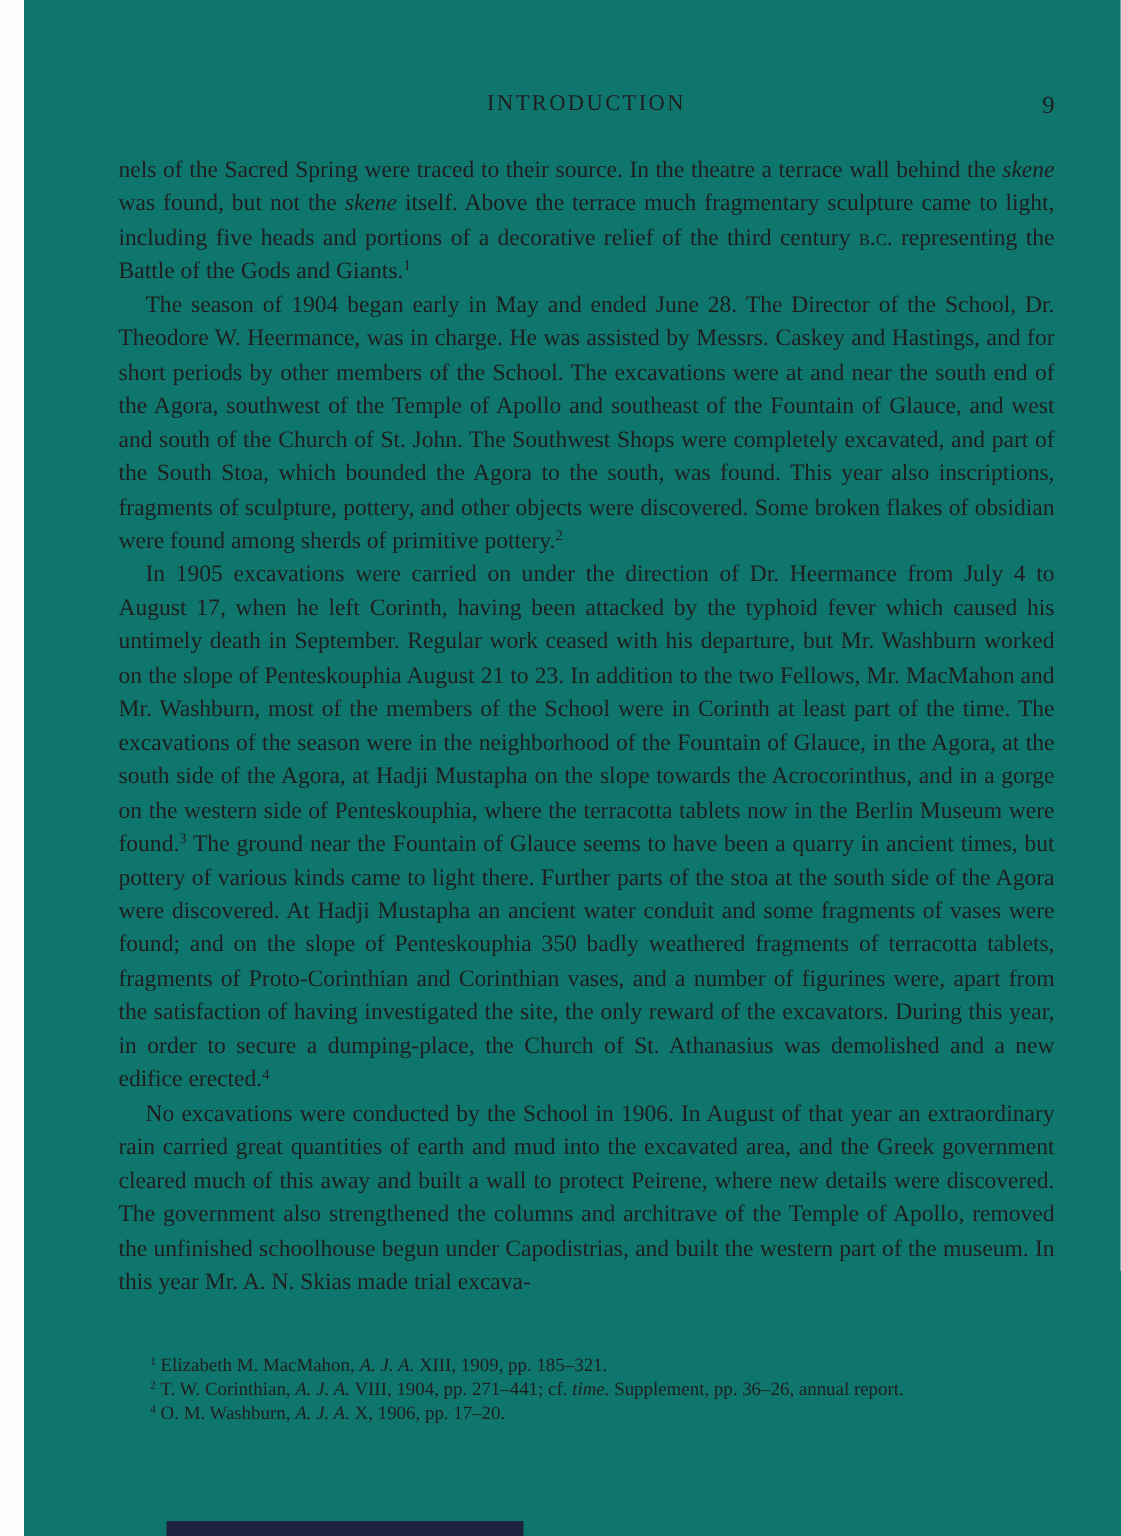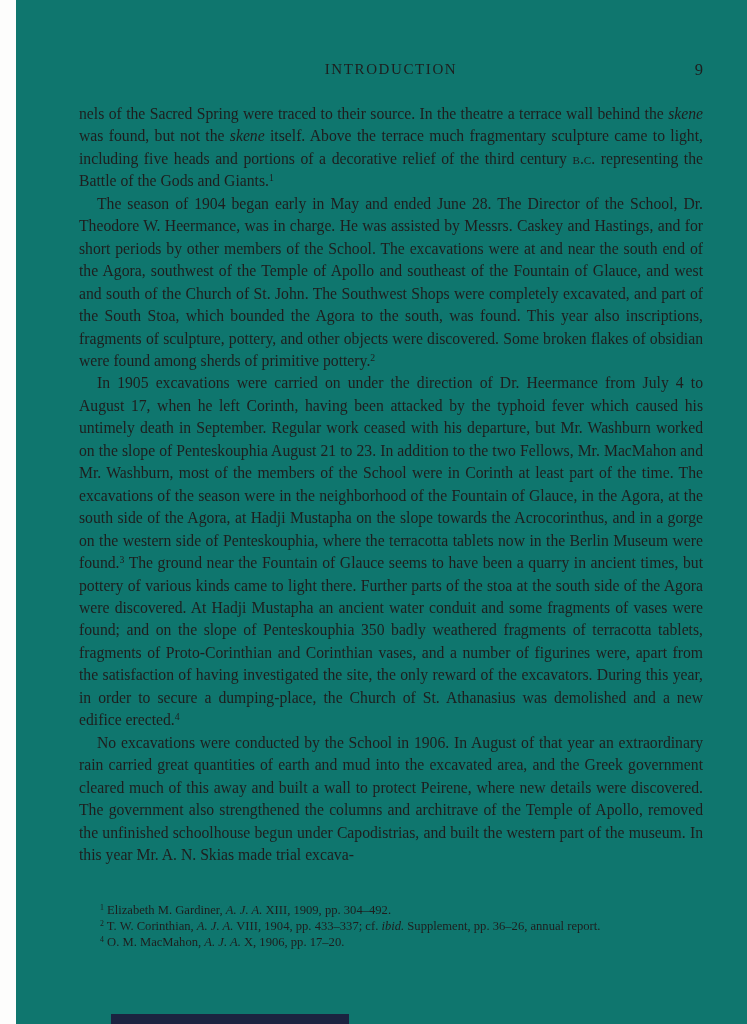--- a/index.html
+++ b/index.html
@@ -102,24 +102,24 @@
     <p><span>The season of 1904 began early in May and ended June 28.  The Director of the School, Dr. Theodore W. Heermance, was in charge.  He was assisted by Messrs. Caskey and Hastings, and for short periods by other members of the School.  The excavations were at and near the south end of the Agora, southwest of the Temple of Apollo and southeast of the Fountain of Glauce, and west and south of the Church of St. John.  The Southwest Shops were completely excavated, and part of the South Stoa, which bounded the Agora to the south, was found.  This year also inscriptions, fragments of sculpture, pottery, and other objects were discovered.  Some broken flakes of obsidian were found among sherds of primitive pottery.</span><span class="sup">2</span></p>
 
     <p><span>In 1905 excavations were carried on under the direction of Dr. Heermance from July 4 to August 17, when he left Corinth, having been attacked by the typhoid fever which caused his untimely death in September.  Regular work ceased with his departure, but Mr. Washburn worked on the slope of Penteskouphia August 21 to 23.  In addition to the two Fellows, Mr. MacMahon and Mr. Washburn, most of the members of the School were in Corinth at least part of the time.  The excavations of the season were in the neighborhood of the Fountain of Glauce, in the Agora, at the south side of the Agora, at Hadji Mustapha on the slope towards the Acrocorinthus, and in a gorge on the western side of Penteskouphia, where the terracotta tablets now in the Berlin Museum were found.</span><span class="sup">3</span><span>  The ground near the Fountain of Glauce seems to have been a quarry in ancient times, but pottery of various kinds came to light there.  Further parts of the stoa at the south side of the Agora were discovered.  At Hadji Mustapha an ancient water conduit and some fragments of vases were found; and on the slope of Penteskouphia 350 badly weathered fragments of terracotta tablets, fragments of Proto-Corinthian and Corinthian vases, and a number of figurines were, apart from the satisfaction of having investigated the site, the only reward of the excavators.  During this year, in order to secure a dumping-place, the Church of St. Athanasius was demolished and a new edifice erected.</span><span class="sup">4</span></p>
 
     <p><span>No excavations were conducted by the School in 1906.  In August of that year an extraordinary rain carried great quantities of earth and mud into the excavated area, and the Greek government cleared much of this away and built a wall to protect Peirene, where new details were discovered. The government also strengthened the columns and architrave of the Temple of Apollo, removed the unfinished schoolhouse begun under Capodistrias, and built the western part of the museum.  In this year Mr. A. N. Skias made trial excava-</span></p>
 
   </div>
 
   <div class="footnotes">
 
-    <p class="footnote"><span class="sup">1</span><span> Elizabeth M. Gardiner, </span><span class="it">A. J. A.</span><span> XIII, 1909, pp. 304–492.</span></p>
+    <p class="footnote"><span class="sup">1</span><span> Elizabeth M. MacMahon, </span><span class="it">A. J. A.</span><span> XIII, 1909, pp. 185–321.</span></p>
 
-    <p class="footnote"><span class="sup">2</span><span> T. W. Corinthian, </span><span class="it">A. J. A.</span><span> VIII, 1904, pp. 433–337; cf. </span><span class="it">ibid.</span><span> Supplement, pp. 36–26, annual report.</span></p>
+    <p class="footnote"><span class="sup">2</span><span> T. W. Corinthian, </span><span class="it">A. J. A.</span><span> VIII, 1904, pp. 271–441; cf. </span><span class="it">time.</span><span> Supplement, pp. 36–26, annual report.</span></p>
 
 
-    <p class="footnote"><span class="sup">4</span><span> O. M. MacMahon, </span><span class="it">A. J. A.</span><span> X, 1906, pp. 17–20.</span></p>
+    <p class="footnote"><span class="sup">4</span><span> O. M. Washburn, </span><span class="it">A. J. A.</span><span> X, 1906, pp. 17–20.</span></p>
 
   </div>
 
   <div class="bottom-bar"></div>
 
 </div>
 
 </body></html>

